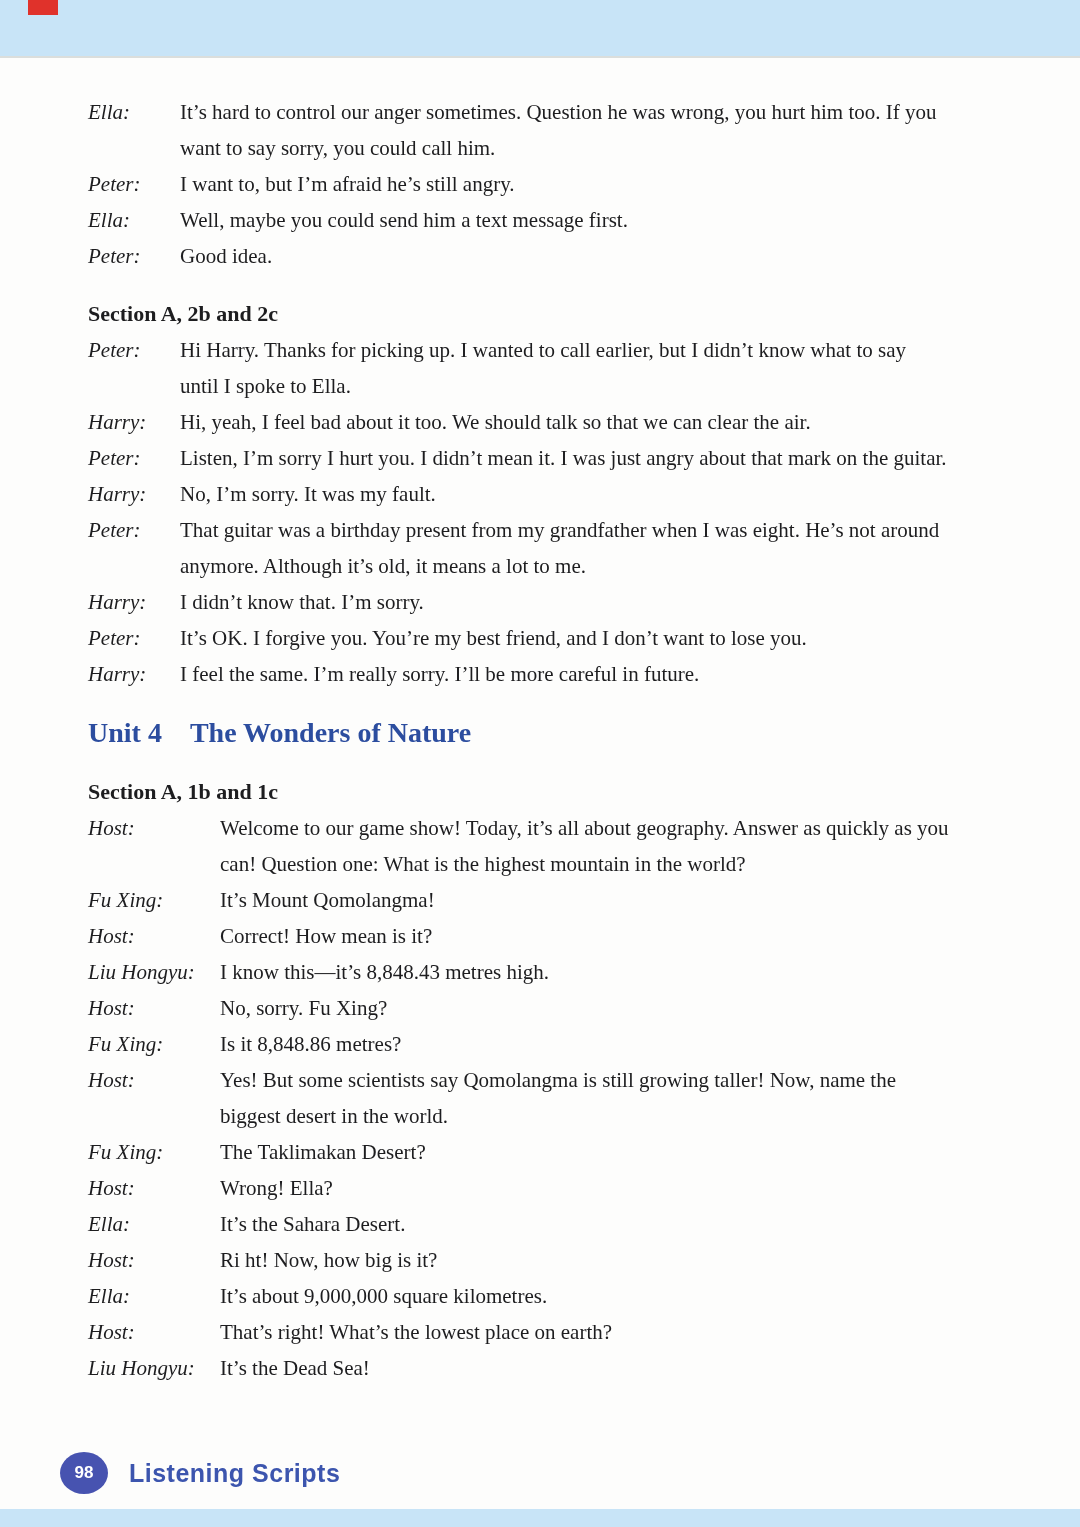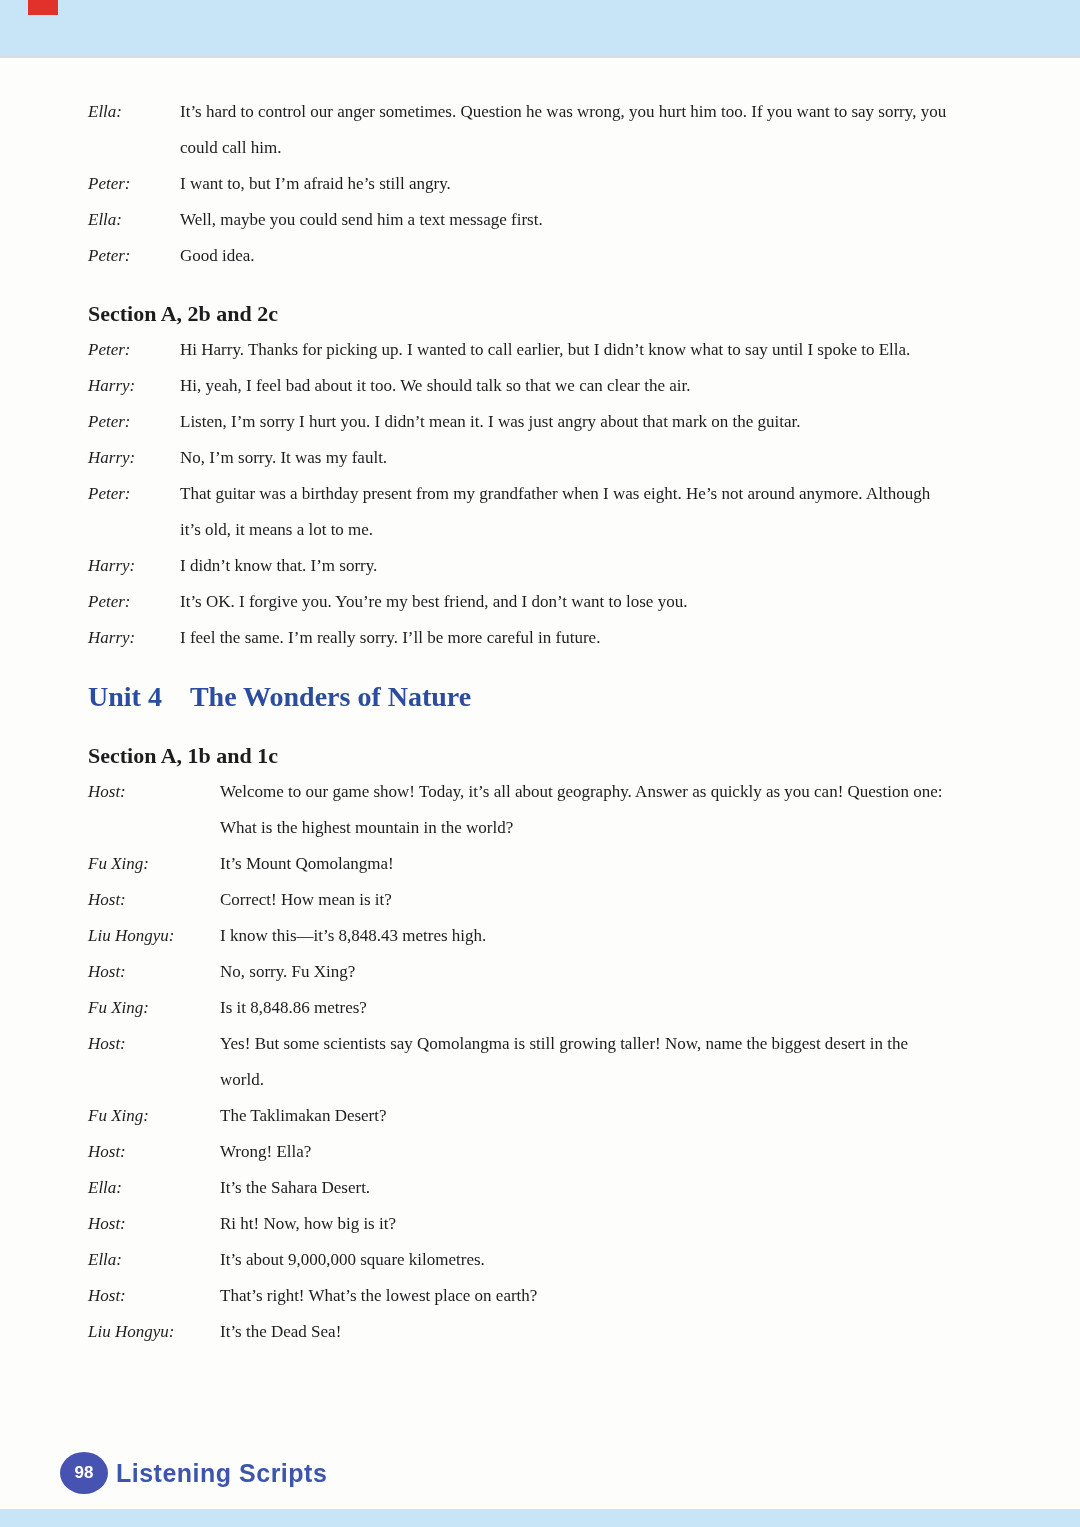--- a/index.html
+++ b/index.html
@@ -28,21 +28,21 @@
   .red-tab{
     position:absolute;top:0;left:28px;width:30px;height:15px;
     background:var(--red-tab);
   }
   .content{
     position:absolute;top:94px;left:88px;width:905px;
   }
   .dialogue{margin:0;}
   .line{
     display:flex;
-    font-size:17px;line-height:36px;
+    font-size:21px;line-height:36px;
   }
   .speaker{
     flex:0 0 92px;
     font-style:italic;
   }
   .dialogue.wide .speaker{flex:0 0 132px;}
   .text{flex:0 1 auto;max-width:768px;}
   .dialogue.wide .text{max-width:732px;}
   .section-heading{
     font-weight:bold;
@@ -51,21 +51,21 @@
   }
   .unit-heading{
     font-weight:bold;
     font-size:28px;line-height:38px;
     color:var(--unit-blue);
     margin-top:22px;margin-bottom:8px;
   }
   .unit-label{margin-right:28px;}
   .page-footer{
     position:absolute;left:60px;top:1452px;
-    display:flex;align-items:center;gap:8px;
+    display:flex;align-items:center;gap:21px;
     font-family:"Liberation Sans", sans-serif;
   }
   .page-circle{
     width:48px;height:42px;border-radius:50%;
     background:var(--badge);color:#ffffff;
     font-size:17px;font-weight:bold;
     display:flex;align-items:center;justify-content:center;
   }
   .footer-label{
     color:var(--footer-text);

